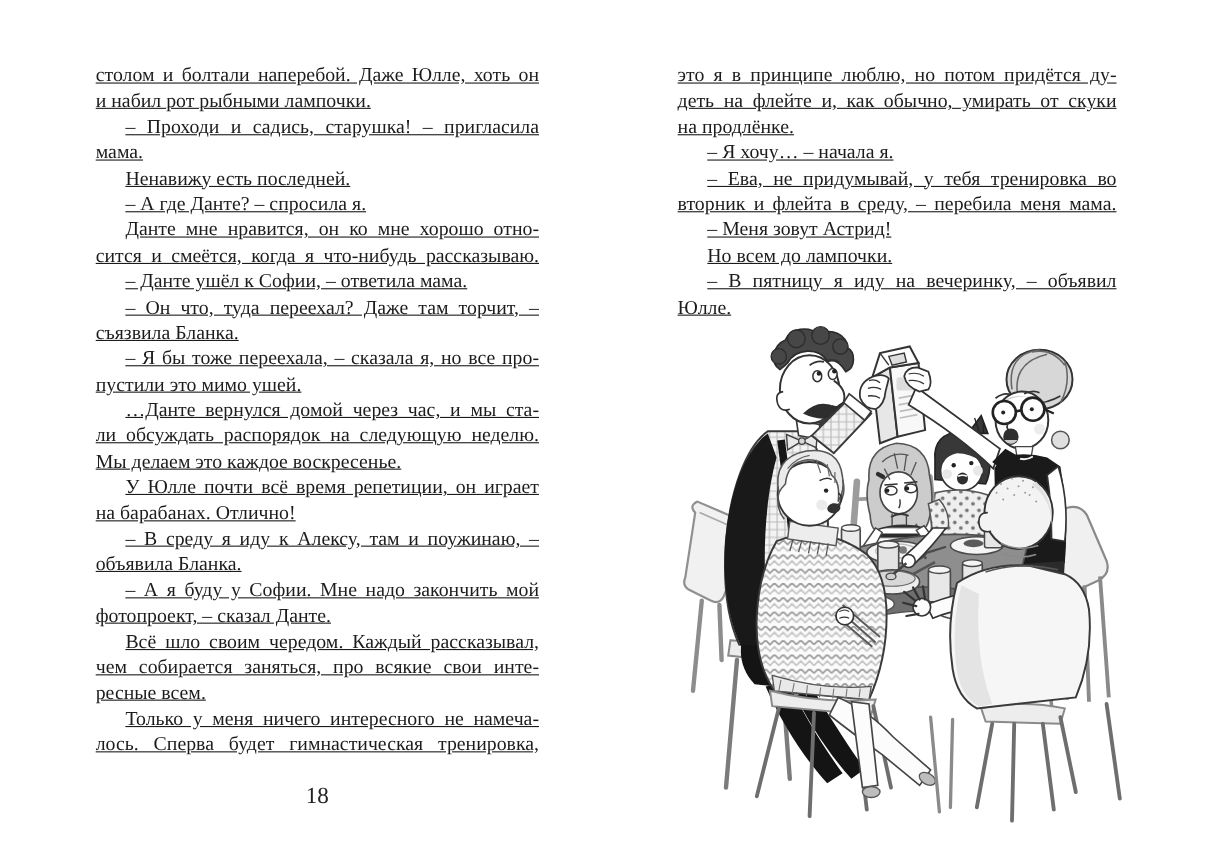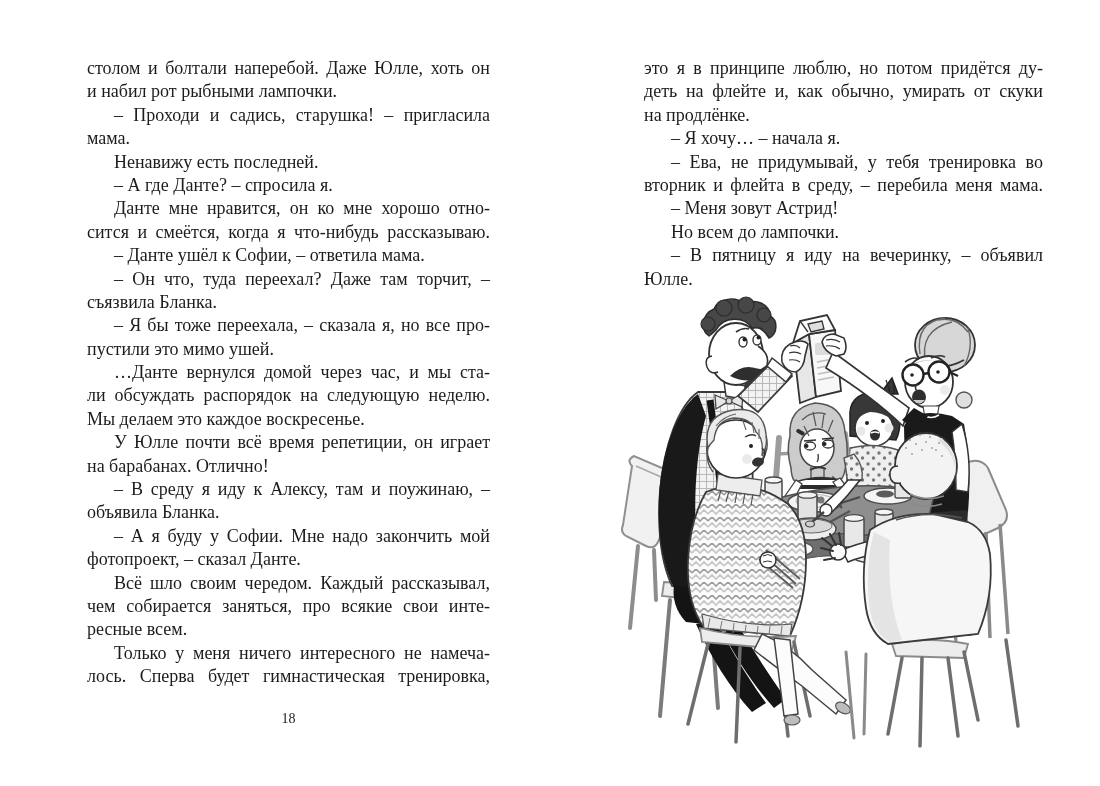--- a/index.html
+++ b/index.html
@@ -1,26 +1,26 @@
 <!DOCTYPE html>
 <html><head>
 <meta charset="utf-8">
 <style>
   html,body{margin:0;padding:0;background:#ffffff;}
   body{width:1100px;height:786px;position:relative;overflow:hidden;
        font-family:"Liberation Serif","DejaVu Serif",serif;color:#1c1c1c;}
   .spread{position:absolute;inset:0;}
   .col{position:absolute;top:57px;font-size:18px;line-height:23.4px;}
   #left-col{left:87px;width:403px;}
-  #right-col{left:616px;width:399px;margin-left:28px;}
-  .line{height:23.4px;text-align:left;}
+  #right-col{left:616px;width:399px;}
+  .line{height:23.4px;text-align:left;text-decoration:underline;}
   .line.just{text-align:justify;text-align-last:justify;}
   .line.indent{padding-left:27px;}
   .pagenum{position:absolute;left:87px;width:403px;top:711px;
-           text-align:center;font-size:14px;color:#222;}
+           text-align:center;font-size:21px;color:#222;}
   #illus{position:absolute;left:612px;top:296px;width:420px;height:455px;}
 </style>
 </head>
 <body>
 
 <div class="spread">
 
   <div class="col" id="left-col">
       <div class="line just">столом и болтали наперебой. Даже Юлле, хоть он</div>
       <div class="line">и набил рот рыбными лампочки.</div>

